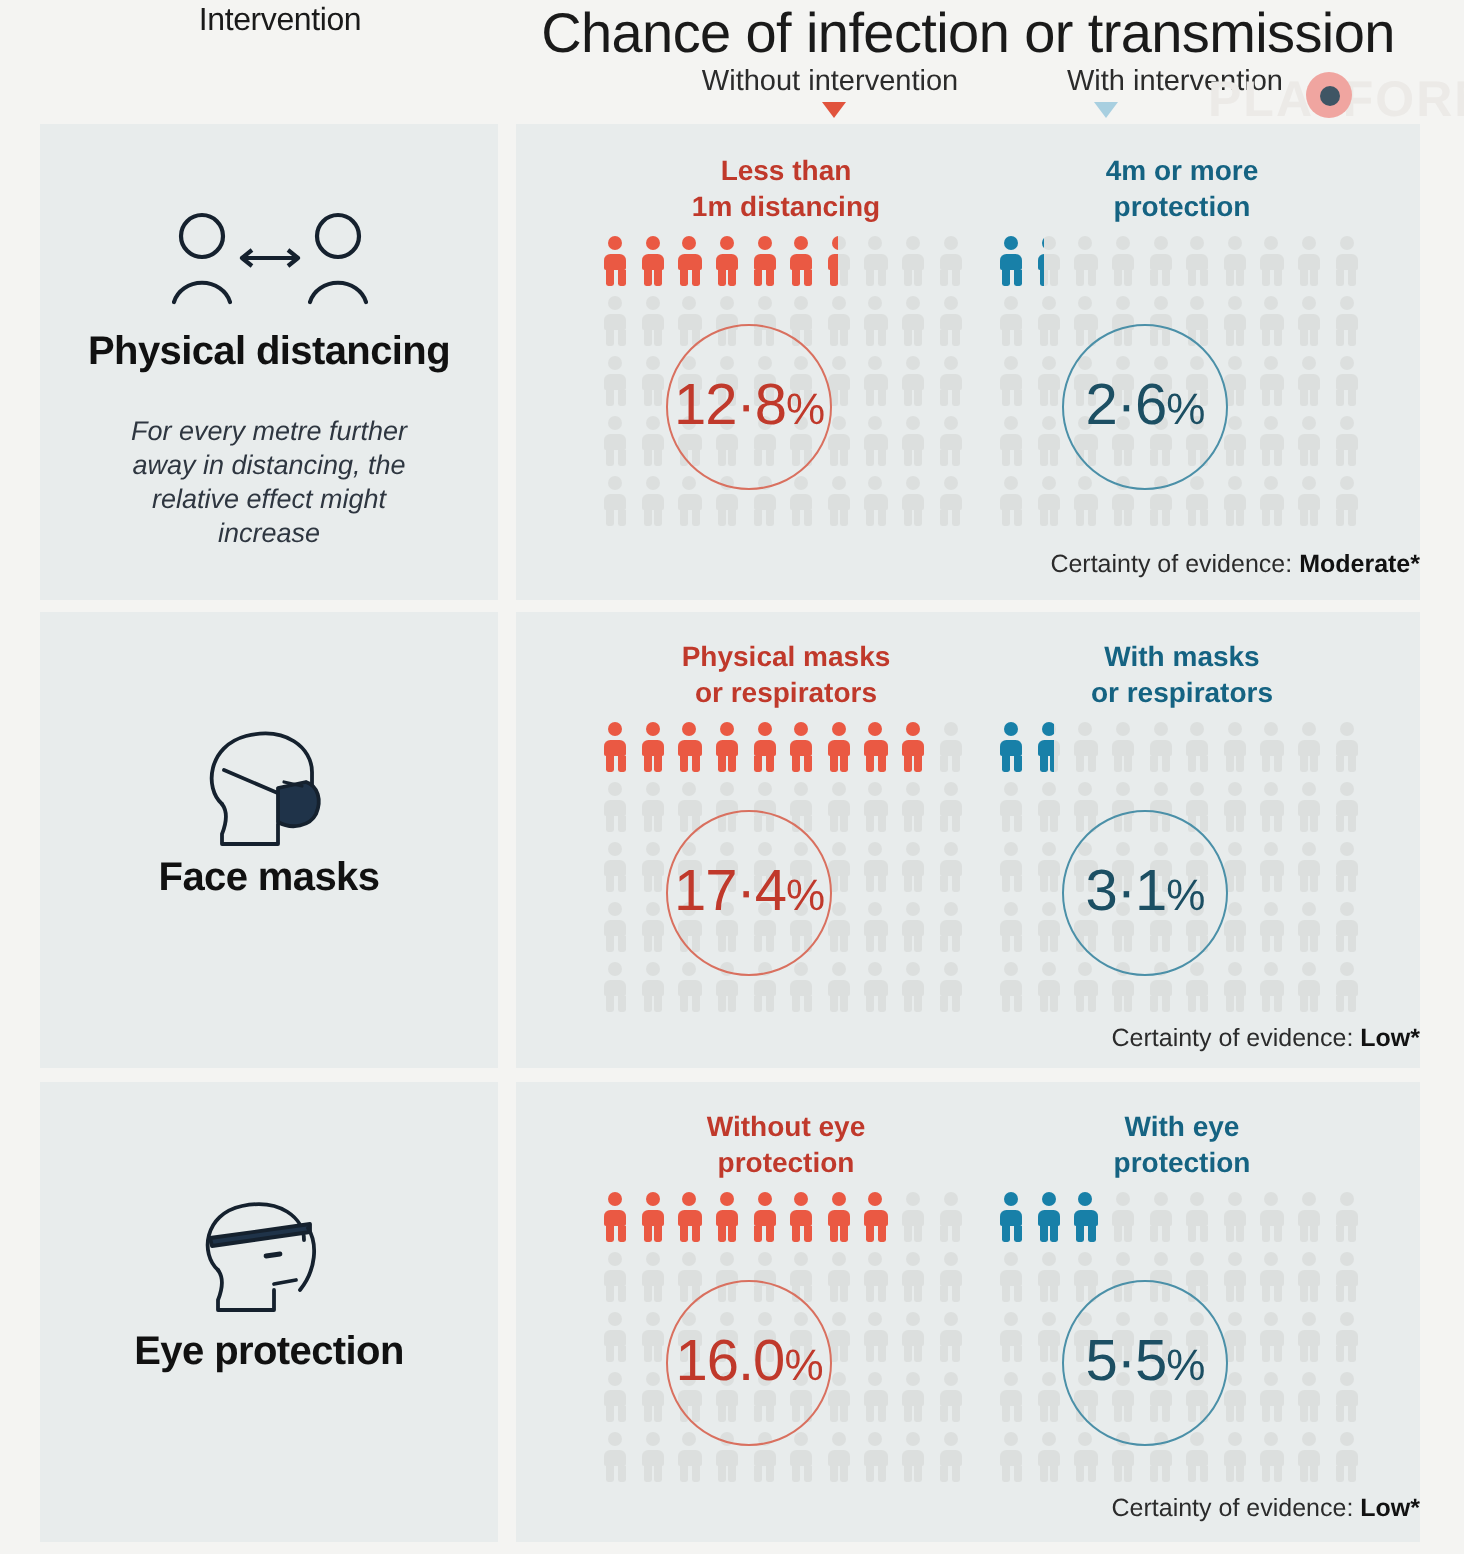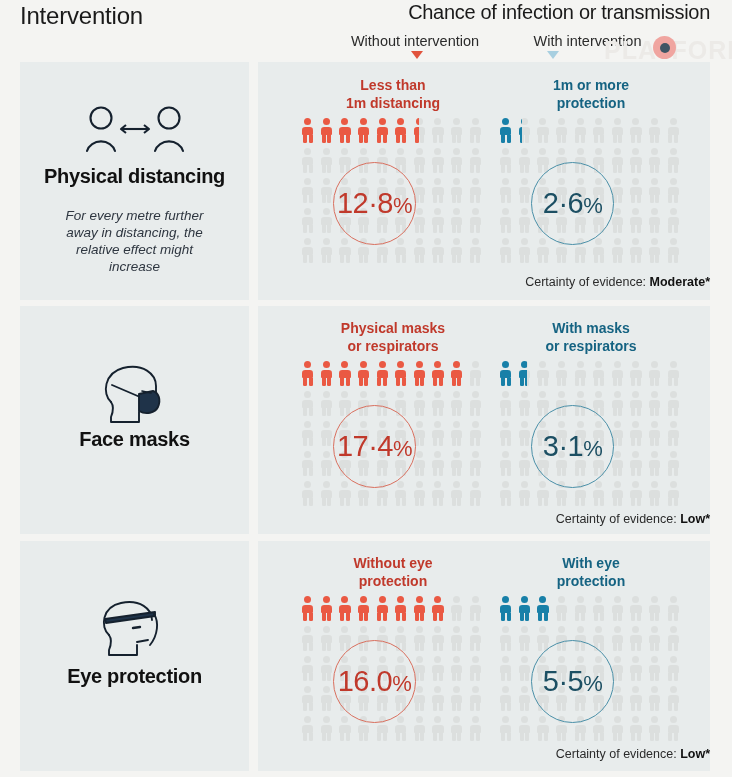--- a/index.html
+++ b/index.html
@@ -7,26 +7,26 @@
     width: 732px; height: 777px;
     background: #f4f4f2;
     font-family: "Liberation Sans", sans-serif;
     overflow: hidden;
   }
   #root { position: relative; width: 732px; height: 777px; background: #f4f4f2; }
 
   
   .hdr-intervention {
     position: absolute; left: 20px; top: 2px; width: 240px;
-    text-align: left; font-size: 24px; color: #1a1a1a;
+    text-align: center; font-size: 16px; color: #1a1a1a;
     letter-spacing: -0.2px;
   }
   .hdr-chance {
     position: absolute; left: 258px; top: 1px; width: 452px;
-    text-align: right; font-size: 20px; color: #1a1a1a;
+    text-align: center; font-size: 28px; color: #1a1a1a;
     letter-spacing: -0.3px;
   }
   .hdr-sub-without {
     position: absolute; left: 300px; top: 33px; width: 230px;
     text-align: center; font-size: 14.5px; color: #2b2b2b;
   }
   .hdr-sub-with {
     position: absolute; left: 500px; top: 33px; width: 175px;
     text-align: center; font-size: 14.5px; color: #2b2b2b;
   }
@@ -504,21 +504,21 @@
               <span class="p-leg-r"></span>
             </span>
           </div>
         <div class="circle circle-red" style="left:33px; top:100px; width:83px; height:83px">
           <span class="pct pct-red">12·8<span class="unit">%</span></span>
         </div>
       </div>
 
       <div class="col col-b">
         <div class="col-title" style="top:15px">
-          <span>1m or more</span><br>
+          <span>4m or more</span><br>
           <span>protection</span>
         </div>
         <div class="grid" style="top:55px">
             <span class="pcell fill-blue">
               <span class="p-head"></span>
               <span class="p-body"></span>
               <span class="p-leg-l"></span>
               <span class="p-leg-r"></span>
             </span>
             <span class="pcell empty partial">

